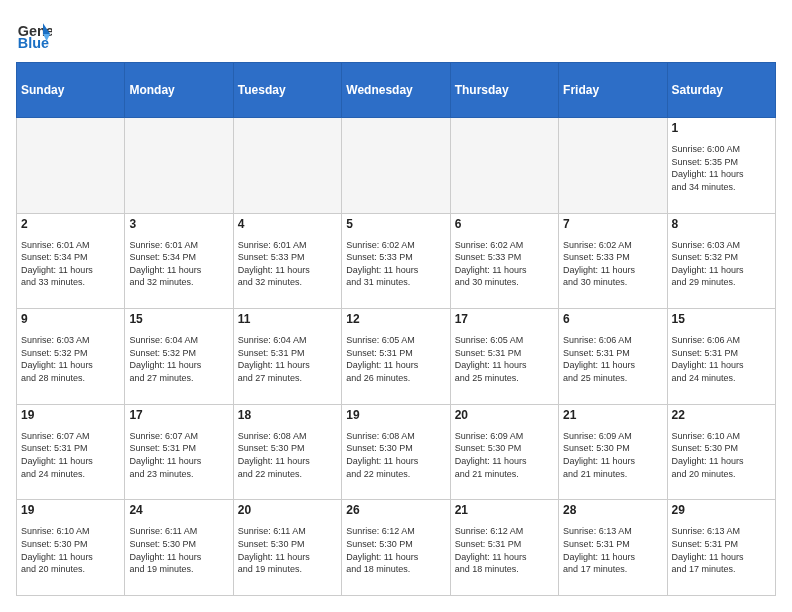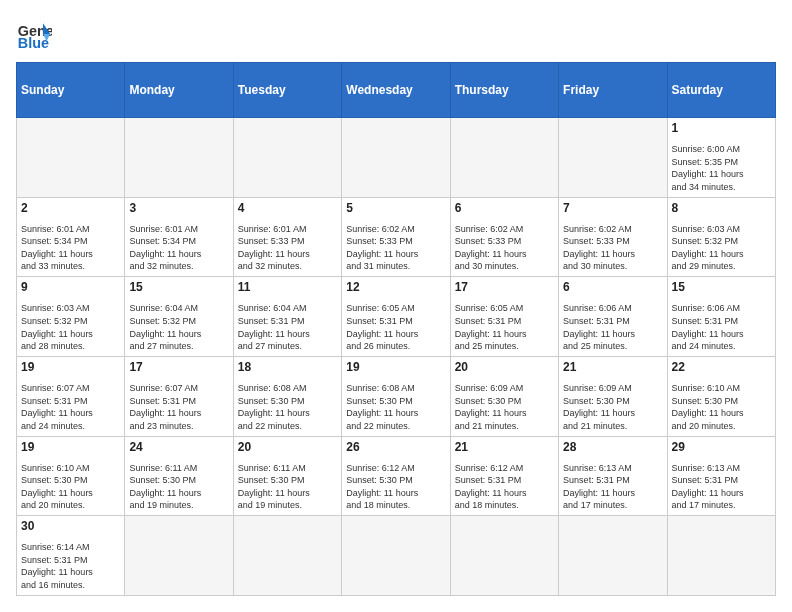--- a/index.html
+++ b/index.html
@@ -339,30 +339,15 @@
 and 17 minutes.</div>
           </td>
           <td>
             <span class="day-num">29</span>
             <div class="day-info" style="white-space: pre-line;">Sunrise: 6:13 AM
 Sunset: 5:31 PM
 Daylight: 11 hours
 and 17 minutes.</div>
           </td>
         </tr>
-        <tr>
-          <td class="last-row">
-            <span class="day-num">30</span>
-            <div class="day-info" style="white-space: pre-line;">Sunrise: 6:14 AM
-Sunset: 5:31 PM
-Daylight: 11 hours
-and 16 minutes.</div>
-          </td>
-          <td class="empty last-row"></td>
-          <td class="empty last-row"></td>
-          <td class="empty last-row"></td>
-          <td class="empty last-row"></td>
-          <td class="empty last-row"></td>
-          <td class="empty last-row"></td>
-        </tr>
       </tbody>
   </table>
 </div>
 
 </body></html>

